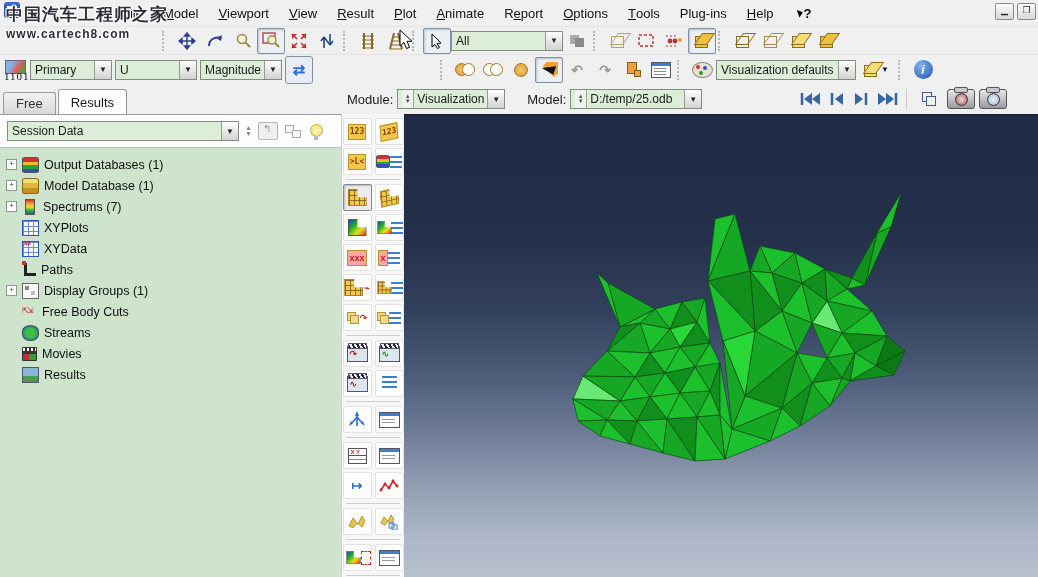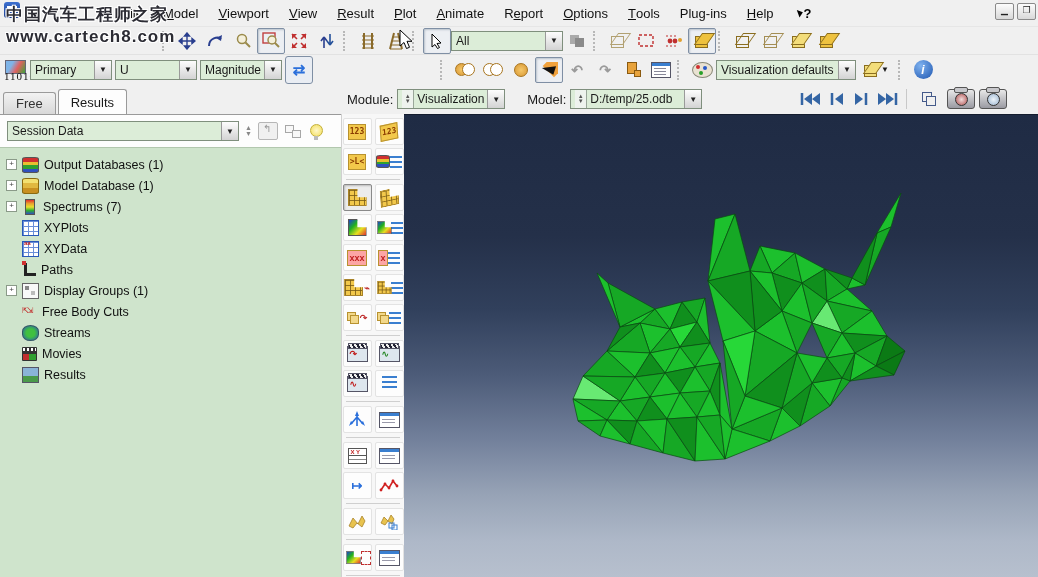--- a/index.html
+++ b/index.html
@@ -18,21 +18,21 @@
   .helpcursor{margin-left:14px;font-size:13px;font-weight:bold;color:#000;display:flex;align-items:center}
   .helpcursor .arr{display:inline-block;width:0;height:0;border-left:5px solid #000;border-top:4px solid transparent;
            border-bottom:4px solid transparent;transform:rotate(-20deg);margin-right:1px}
   .winbtns{position:absolute;right:2px;top:3px;display:flex;gap:3px}
   .winbtn{width:17px;height:15px;background:linear-gradient(#fdfdfd,#d8d8d8);border:1px solid #8a8a8a;
           border-radius:2px;font-size:9px;line-height:13px;text-align:center;color:#222}
   
   .wm{position:absolute;left:6px;font-weight:bold;color:#2c2c34;letter-spacing:1px;z-index:50;
       text-shadow:1px 1px 0 #fff,-1px -1px 0 #fff,1px -1px 0 #fff,-1px 1px 0 #fff;pointer-events:none}
   .wm1{top:3px;font-size:17px}
-  .wm2{top:27px;font-size:17px}
+  .wm2{top:27px;font-size:12px}
   
   .tbar{position:absolute;left:0;width:1038px;display:flex;align-items:center;background:#f0f0f0;box-sizing:border-box}
   .tb1{top:26px;height:28px;border-top:1px solid #e6e6e6}
   .tb2{top:54px;height:30px;border-top:1px solid #e2e2e2}
   .grip{width:7px;height:20px;margin:0 2px;border-left:2px dotted #b8b8b8;flex:none}
   .ic-btn{width:26px;height:24px;display:flex;align-items:center;justify-content:center;flex:none;
           border:1px solid transparent;border-radius:2px;position:relative}
   .ic-btn.active{background:#eceff3;border:1px solid #7f8fa4;box-shadow:inset 1px 1px 2px #b9c2cc}
   .svgi{display:block}
   .combo{height:20px;background:#dcedd8;border:1px solid #7f8f7d;display:flex;align-items:center;

